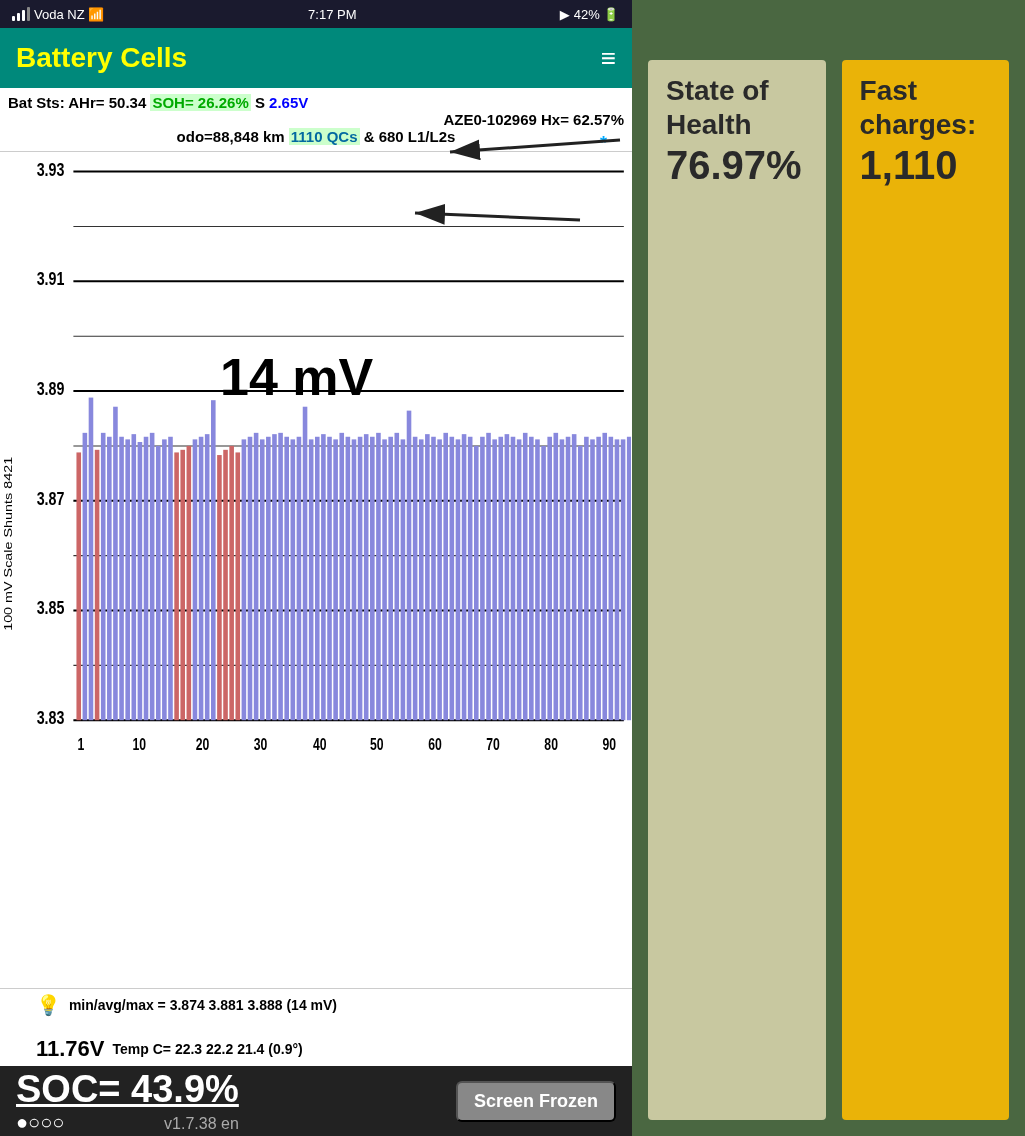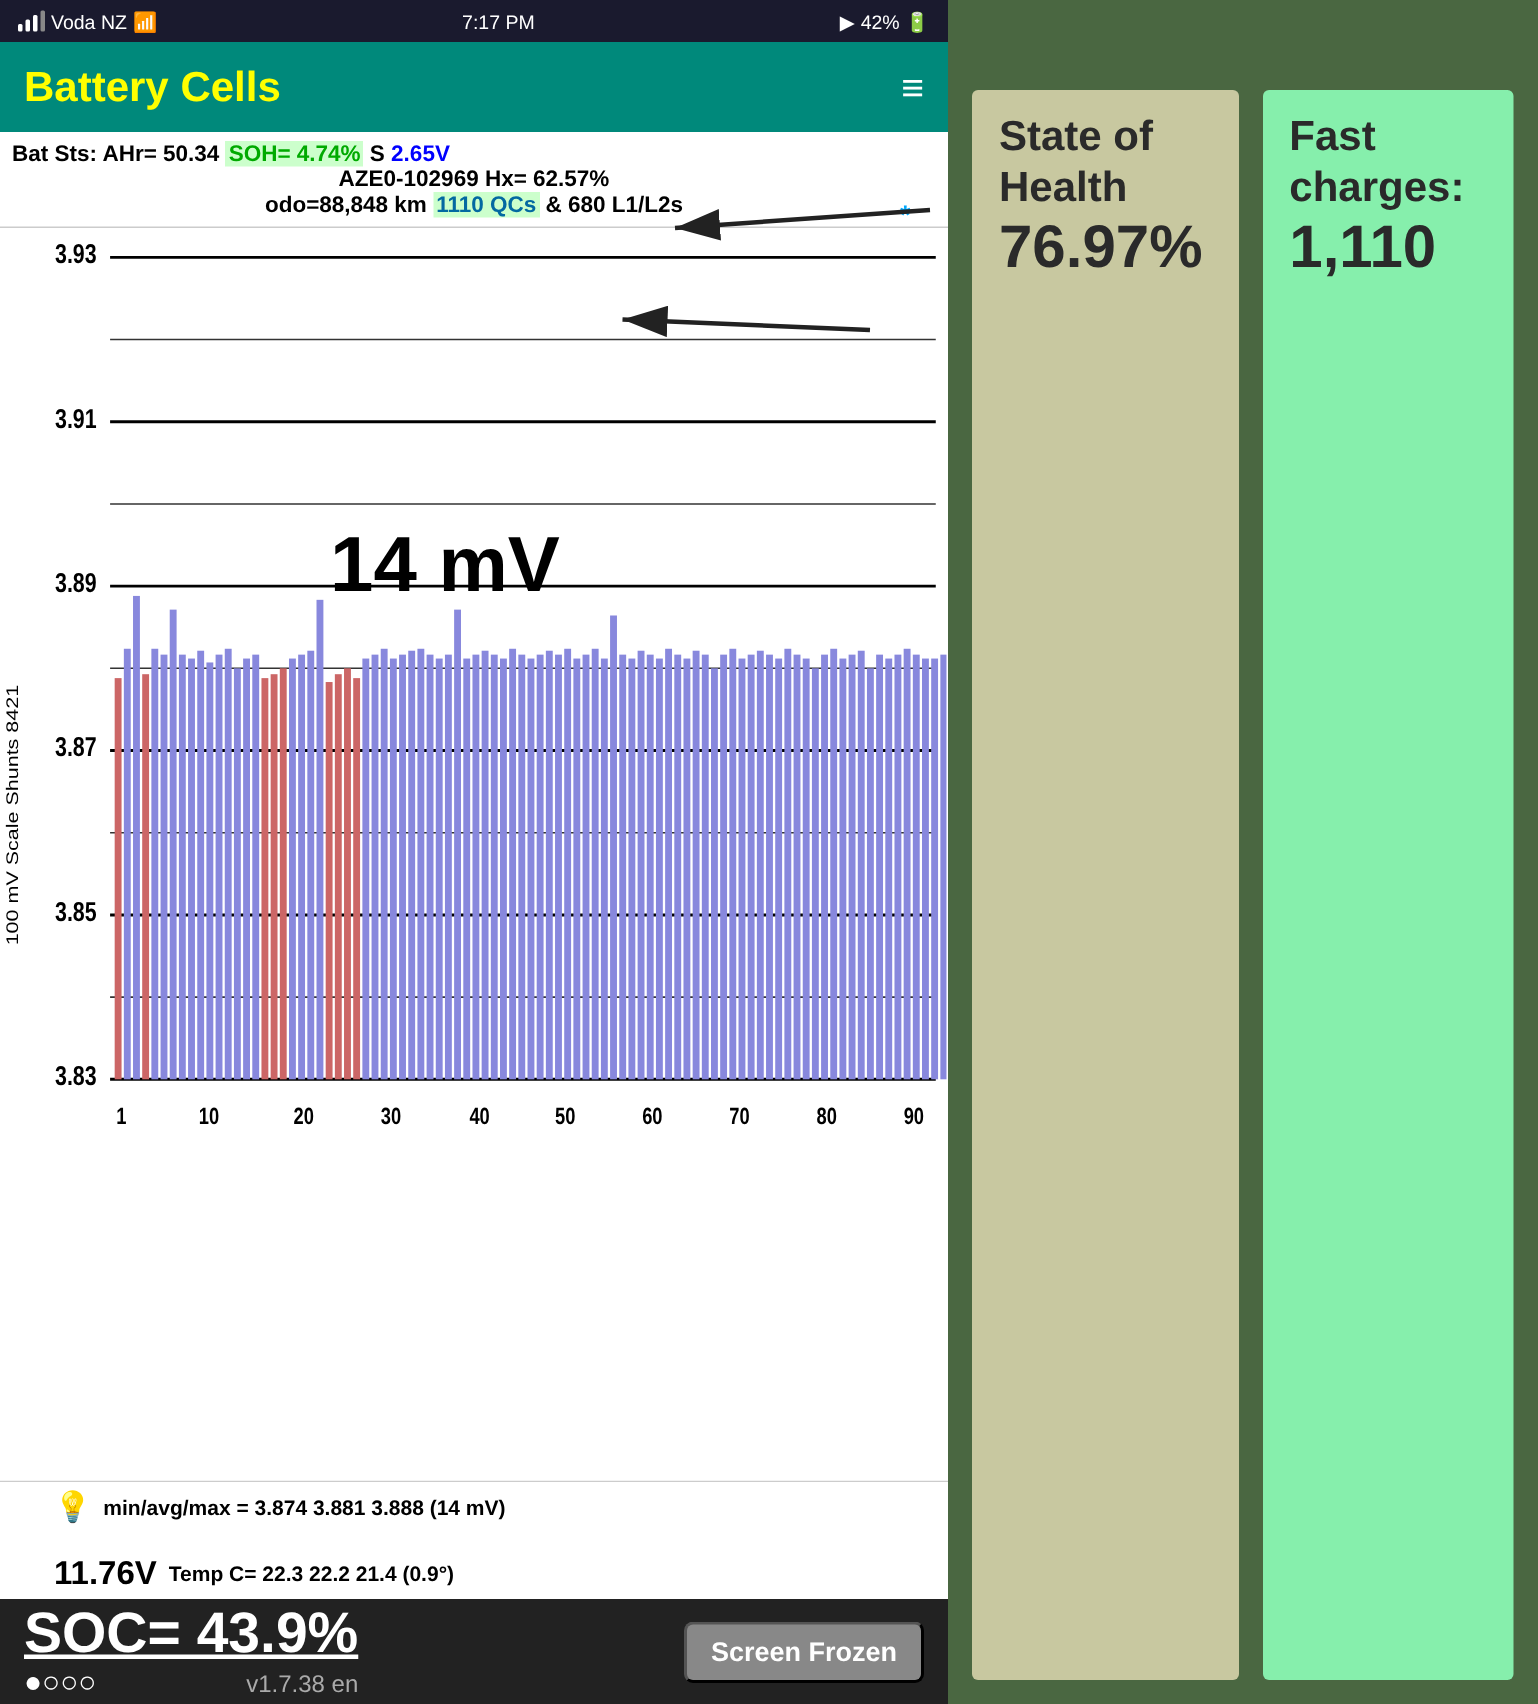--- a/index.html
+++ b/index.html
@@ -67,21 +67,21 @@
     .bat-status {
       background: #fff;
       padding: 6px 8px;
       font-size: 15px;
       font-weight: bold;
       color: #000;
       border-bottom: 1px solid #ccc;
       flex-shrink: 0;
     }
     .bat-status .line1 { display: block; }
-    .bat-status .line2 { display: block; text-align: center; }
+    .bat-status .line2 { display: block; text-align: right; }
     .bat-status .line3 { display: block; text-align: center; }
     .soh-highlight { color: #00aa00; background: #ccffcc; padding: 0 2px; }
     .qc-highlight { color: #0369a1; background: #ccffcc; padding: 0 2px; }
     .voltage-highlight { color: #0000ff; }
 
     
     .delta-overlay {
       position: absolute;
       top: 195px;
       left: 220px;
@@ -175,21 +175,21 @@
     }
 
     .info-card {
       border-radius: 4px;
       padding: 14px 18px;
     }
     .info-card.soh-card {
       background: #c8c8a0;
     }
     .info-card.qc-card {
-      background: #86efac;
+      background: #eab308;
     }
     .info-card-title {
       font-size: 28px;
       font-weight: bold;
       color: #2a2a2a;
       line-height: 1.2;
     }
     .info-card-value {
       font-size: 40px;
       font-weight: bold;
@@ -241,21 +241,21 @@
     </div>
   </div>
 
   <div class="header">
     <span class="header-title">Battery Cells</span>
     <span class="hamburger-icon">≡</span>
   </div>
 
   <div class="bat-status">
     <span class="line1">
-      <span>Bat Sts: AHr= 50.34 </span><span class="soh-highlight">SOH= 4.74%</span><span> S  <span class="voltage-highlight">2.65V</span></span>
+      <span>Bat Sts: AHr= 50.34 </span><span class="soh-highlight">SOH= 26.26%</span><span> S  <span class="voltage-highlight">2.65V</span></span>
     </span>
     <span class="line2">AZE0-102969   Hx= 62.57%</span>
     <span class="line3">
       <span>odo=88,848 km </span><span class="qc-highlight">1110 QCs</span><span> &amp; 680 L1/L2s</span>
     </span>
   </div>
 
   <div class="chart-container">
 
     <div class="delta-overlay">14 mV</div>

